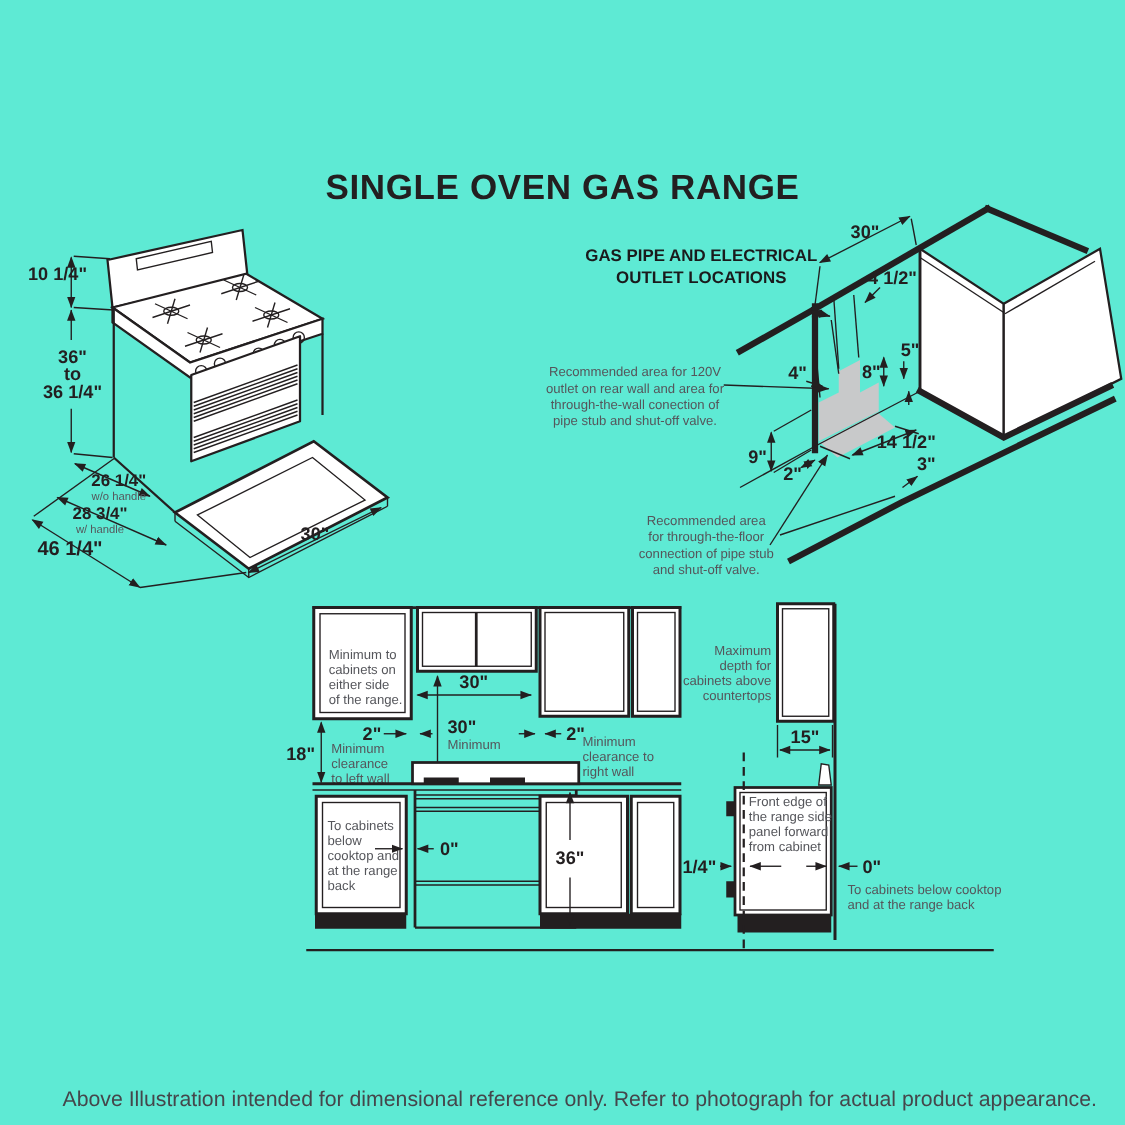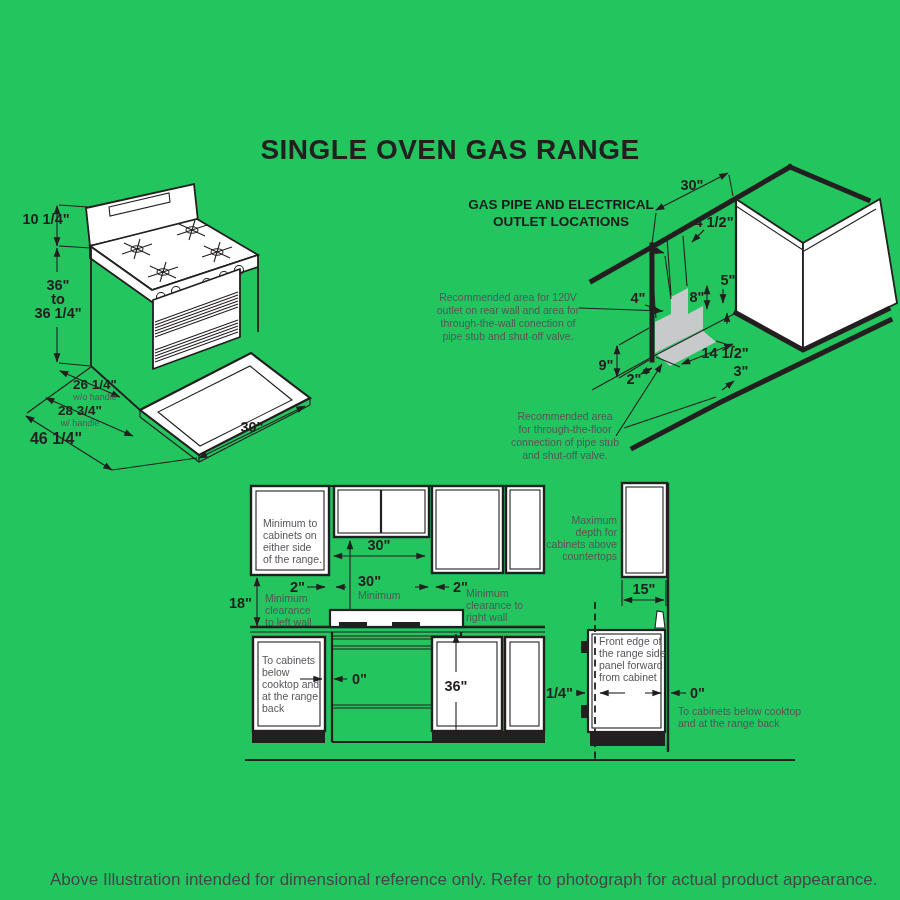--- a/index.html
+++ b/index.html
@@ -1,16 +1,16 @@
 <!DOCTYPE html>
 <html><head>
 <meta charset="utf-8">
 <style>
   html,body{margin:0;padding:0;background:#ffffff;}
-  .stage{position:relative;width:900px;height:900px;background:#22c55e;overflow:hidden;
+  .stage{position:relative;width:900px;height:900px;background:#5eead4;overflow:hidden;
          font-family:"Liberation Sans", sans-serif;}
   .title{position:absolute;left:0;top:134px;width:100%;text-align:center;
          font-size:28px;font-weight:bold;color:#231f20;letter-spacing:.5px;}
   .disclaimer{position:absolute;left:18px;top:870px;width:870px;
          font-size:17px;color:#45464b;margin-left:32px;}
   svg{position:absolute;left:0;top:0;}
   svg text{font-family:"Liberation Sans", sans-serif;}
   .dim{font-size:14.5px;font-weight:bold;fill:#231f20;}
   .dimS{font-size:13.5px;font-weight:bold;fill:#231f20;}
   .dimL{font-size:16px;font-weight:bold;fill:#231f20;}

